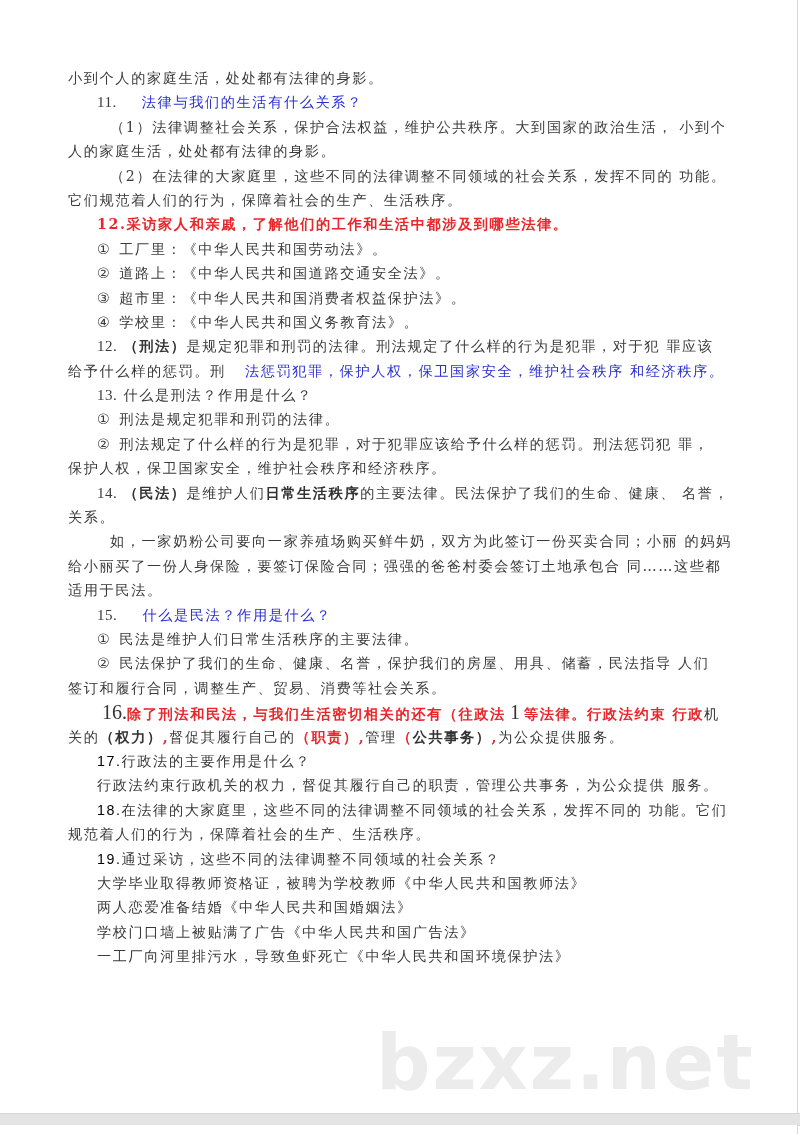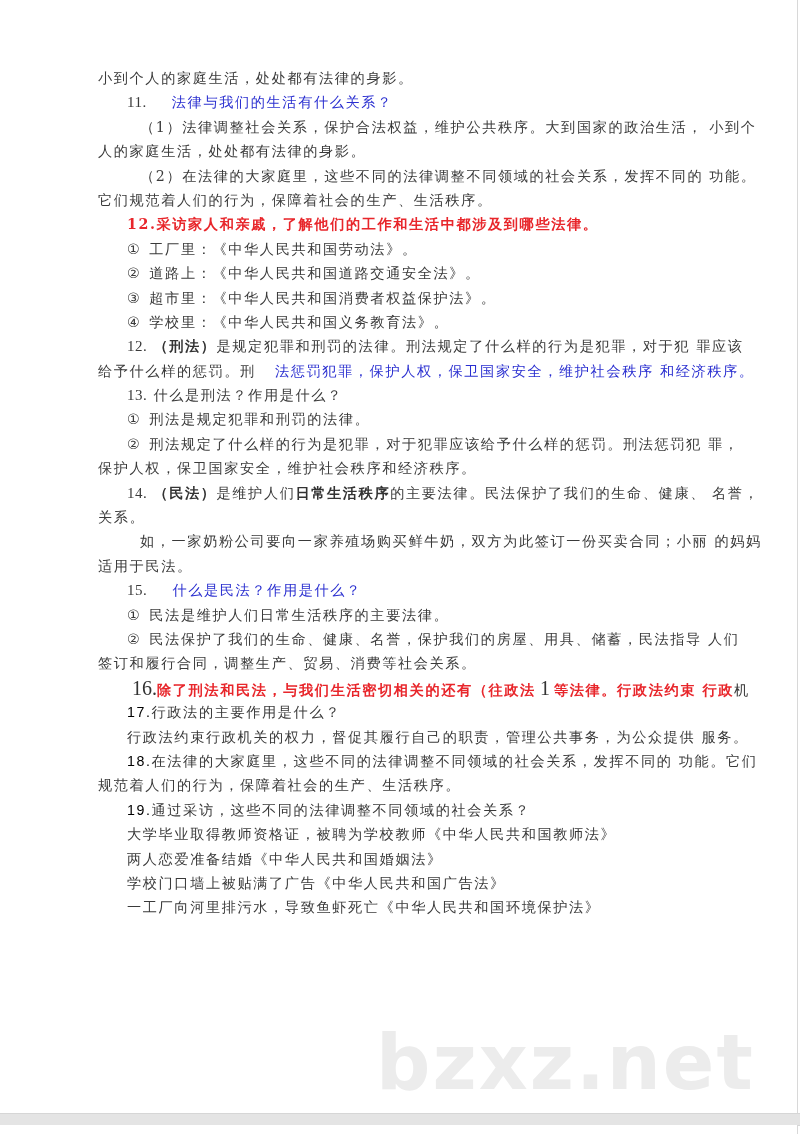--- a/index.html
+++ b/index.html
@@ -38,21 +38,21 @@
       position: absolute;
       left: 0;
       top: 1125px;
       width: 797px;
       height: 9px;
       background: #ffffff;
       border-right: 1px solid #d8d8d8;
     }
     .content {
       position: absolute;
-      left: 98px;
+      left: 68px;
       top: 66px;
       width: 630px;
       font-size: 14.2px;
       letter-spacing: 1.6px;
       line-height: 24.4px;
     }
     .line {
       white-space: nowrap;
       height: 24.4px;
     }
@@ -106,28 +106,30 @@
 
     <div class="line indent1"><span class="num">13.</span> <span>什么是刑法？作用是什么？</span></div>
     <div class="line indent1"><span class="circ">①</span><span>刑法是规定犯罪和刑罚的法律。</span></div>
     <div class="line indent1"><span class="circ">②</span><span>刑法规定了什么样的行为是犯罪，对于犯罪应该给予什么样的惩罚。刑法惩罚犯 罪，</span></div>
     <div class="line"><span>保护人权，保卫国家安全，维护社会秩序和经济秩序。</span></div>
 
     <div class="line indent1"><span class="num">14.</span> <span class="bold-dark ul">（民法）</span><span>是维护人们</span><span class="bold-dark ul">日常生活秩序</span><span>的主要法律。民法保护了我们的生命、健康、 名誉，</span></div>
     <div class="line"><span>关系。</span></div>
 
     <div class="line indent2"><span>如，一家奶粉公司要向一家养殖场购买鲜牛奶，双方为此签订一份买卖合同；小丽 的妈妈</span></div>
+    <div class="line"><span>给小丽买了一份人身保险，要签订保险合同；强强的爸爸村委会签订土地承包合 同……这些都</span></div>
     <div class="line"><span>适用于民法。</span></div>
 
     <div class="line indent1"><span class="num">15.</span> <span class="blue">什么是民法？作用是什么？</span></div>
     <div class="line indent1"><span class="circ">①</span><span>民法是维护人们日常生活秩序的主要法律。</span></div>
     <div class="line indent1"><span class="circ">②</span><span>民法保护了我们的生命、健康、名誉，保护我们的房屋、用具、储蓄，民法指导 人们</span></div>
     <div class="line"><span>签订和履行合同，调整生产、贸易、消费等社会关系。</span></div>
 
     <div class="line indent2" style="padding-left:34px;"><span class="num-sans" style="color:#333;">16.</span><span class="red">除了刑法和民法，与我们生活密切相关的还有（往政法</span><span class="num-sans" style="color:#333; margin:0 4px;">1</span><span class="red">等法律。行政法约束 行政</span><span>机</span></div>
+    <div class="line"><span>关的</span><span class="bold-dark ul">（权力）</span><span class="red">,</span><span>督促其履行自己的</span><span class="red">（职责）</span><span class="red">,</span><span>管理</span><span class="red">（</span><span class="bold-dark ul">公共事务）</span><span class="red">,</span><span>为公众提供服务。</span></div>
 
     <div class="line indent1"><span class="red-num">17.</span><span>行政法的主要作用是什么？</span></div>
     <div class="line indent1"><span>行政法约束行政机关的权力，督促其履行自己的职责，管理公共事务，为公众提供 服务。</span></div>
 
     <div class="line indent1"><span class="red-num">18.</span><span>在法律的大家庭里，这些不同的法律调整不同领域的社会关系，发挥不同的 功能。它们</span></div>
     <div class="line"><span>规范着人们的行为，保障着社会的生产、生活秩序。</span></div>
 
     <div class="line indent1"><span class="red-num">19.</span><span>通过采访，这些不同的法律调整不同领域的社会关系？</span></div>
     <div class="line indent1"><span>大学毕业取得教师资格证，被聘为学校教师《中华人民共和国教师法》</span></div>
     <div class="line indent1"><span>两人恋爱准备结婚《中华人民共和国婚姻法》</span></div>

